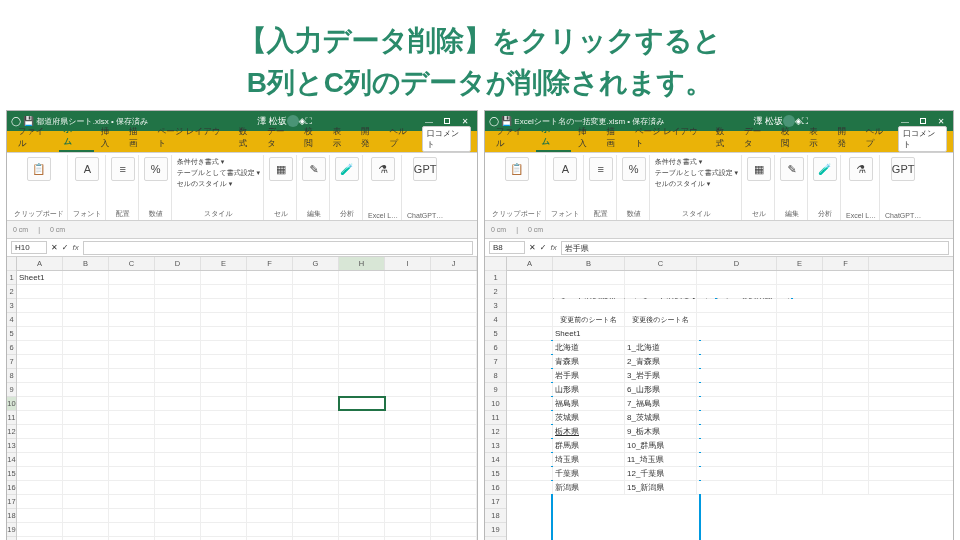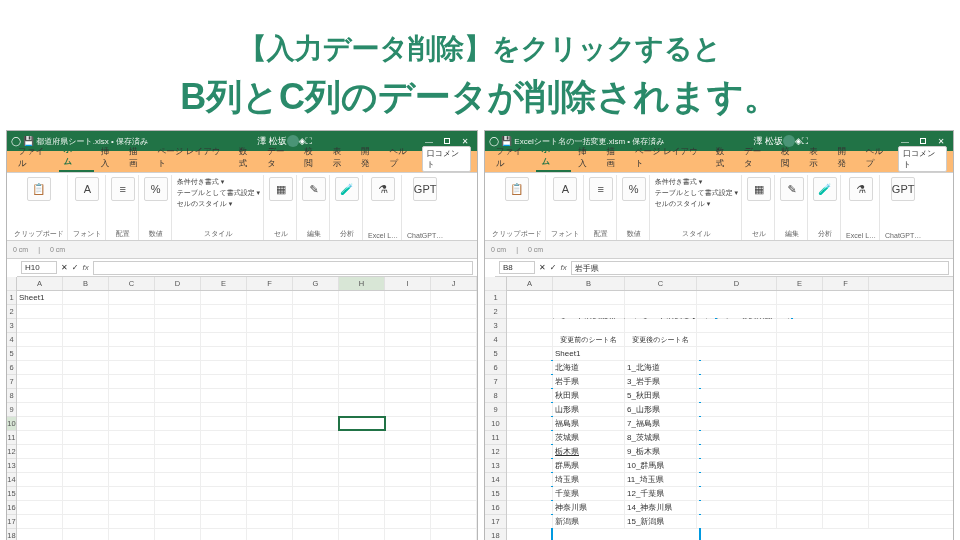--- a/index.html
+++ b/index.html
@@ -1,42 +1,42 @@
 <!DOCTYPE html>
 <html><head>
 <meta charset="utf-8">
 <style>
   * { box-sizing: border-box; margin: 0; padding: 0; }
   body { font-family: "Yu Gothic", "Meiryo", sans-serif; background: #fff; width: 960px; height: 540px; position: relative; }
-  .slide-title { text-align: center; color: #2a8a6a; font-weight: bold; padding-top: 28px; line-height: 1.5; }
+  .slide-title { text-align: center; color: #2a8a6a; font-weight: bold; padding-top: 20px; line-height: 1.5; }
   .slide-title .line1 { font-size: 28px; }
-  .slide-title .line2 { font-size: 36px; }
+  .slide-title .line2 { font-size: 28px; }
   .windows { display: flex; gap: 6px; padding: 6px 6px 0 6px; }
   .win { width: 472px; border: 1px solid #b7b7b7; background: #fff; font-size: 9px; color: #333; display: flex; flex-direction: column; }
   .titlebar { height: 20px; background: #217346; color: #fff; display: flex; align-items: center; padding: 0 4px; gap: 6px; }
   .titlebar .t-left { display: flex; align-items: center; gap: 2px; flex: 0 0 auto; }
   .titlebar .t-title { font-size: 8px; opacity: .9; }
   .titlebar .t-center { flex:1; text-align:center; display:flex; align-items:center; justify-content:center; }
   .avatar { width:12px; height:12px; border-radius:50%; background:#4a9476; display:inline-block; }
   .titlebar .t-right { display:flex; gap:2px; }
   .t-btn { width:16px; height:14px; display:inline-flex; align-items:center; justify-content:center; font-size:8px; color:#fff; }
   .sq { width:6px; height:6px; border:1px solid currentColor; display:inline-block; }
-  .tabs { height: 22px; background: #fdba74; border-bottom: 1px solid #d0d0d0; display:flex; align-items:flex-end; padding:0 6px; gap:2px; }
+  .tabs { height: 22px; background: #eab308; border-bottom: 1px solid #d0d0d0; display:flex; align-items:flex-end; padding:0 6px; gap:2px; }
   .tab { font-size:8.5px; padding:3px 5px 2px; color:#333; cursor:pointer; }
   .tab.active { color:#217346; border-bottom:2px solid #217346; font-weight:bold; }
   .comment-btn { margin-left:auto; font-size:8px; background:#fff; border:1px solid #ccc; padding:1px 4px; border-radius:2px; display:flex; align-items:center; gap:2px; }
   .ribbon { height: 68px; border-bottom: 1px solid #d0d0d0; display:flex; padding:2px 4px 0; gap:2px; font-size:7.5px; color:#444; }
   .rgroup { display:flex; flex-direction:column; align-items:center; justify-content:space-between; padding:2px 3px 1px; border-right:1px solid #e5e5e5; }
   .rgroup:last-child { border-right:none; }
   .rgroup .label { font-size:7px; color:#666; }
   .bigicon { width:24px; height:24px; border:1px solid #d8d8d8; border-radius:2px; display:flex; align-items:center; justify-content:center; font-size:11px; background:#fcfcfc; }
   .iconstack { display:flex; flex-direction:column; gap:1px; }
   .mini { font-size:7px; white-space:nowrap; display:flex; align-items:center; gap:2px; }
   .ruler { height: 18px; border-bottom: 1px solid #d0d0d0; background:#f3f3f3; display:flex; align-items:center; font-size:7px; color:#888; padding:0 6px; gap:10px; }
-  .fbar { height: 18px; border-bottom: 1px solid #d0d0d0; display:flex; align-items:center; gap:4px; padding:0 4px; font-size:8px;margin-left:10px; }
+  .fbar { height: 18px; border-bottom: 1px solid #d0d0d0; display:flex; align-items:center; gap:4px; padding:0 4px; font-size:8px; }
   .namebox { width:36px; border:1px solid #ccc; padding:1px 3px; background:#fff; }
   .fx { font-style:italic; color:#666; }
   .fxval { border:1px solid #ccc; flex:1; height:14px; padding:1px 3px; background:#fff; }
   .grid-wrap { flex:1; display:flex; overflow:hidden; position:relative; }
   .rowhdrs { width:22px; background:#f3f3f3; border-right:1px solid #ccc; }
   .rowhdr { height:14px; border-bottom:1px solid #e0e0e0; font-size:7.5px; color:#555; display:flex; align-items:center; justify-content:center; }
   .rowhdr.sel { background:#d8e6d6; }
   .colhdrs { height:14px; display:flex; background:#f3f3f3; border-bottom:1px solid #ccc; }
   .rightpane { flex:1; display:flex; flex-direction:column; }
   .colhdr { width:46px; border-right:1px solid #e0e0e0; font-size:7.5px; color:#555; display:flex; align-items:center; justify-content:center; }
@@ -612,36 +612,36 @@
             <div class="row">
               <div class="cell" style="width: 46px;"></div>
               <div class="cell" style="width: 72px;">北海道</div>
               <div class="cell" style="width: 72px;">1_北海道</div>
               <div class="cell" style="width: 80px;"></div>
               <div class="cell" style="width: 46px;"></div>
               <div class="cell" style="width: 46px;"></div>
             </div>
             <div class="row">
               <div class="cell" style="width: 46px;"></div>
+              <div class="cell" style="width: 72px;">青森県</div>
+              <div class="cell" style="width: 72px;">2_青森県</div>
+              <div class="cell" style="width: 80px;"></div>
+              <div class="cell" style="width: 46px;"></div>
+              <div class="cell" style="width: 46px;"></div>
+            </div>
+            <div class="row">
+              <div class="cell" style="width: 46px;"></div>
               <div class="cell" style="width: 72px;">岩手県</div>
               <div class="cell" style="width: 72px;">3_岩手県</div>
               <div class="cell" style="width: 80px;"></div>
               <div class="cell" style="width: 46px;"></div>
               <div class="cell" style="width: 46px;"></div>
             </div>
             <div class="row">
               <div class="cell" style="width: 46px;"></div>
-              <div class="cell" style="width: 72px;">秋田県</div>
-              <div class="cell" style="width: 72px;">5_秋田県</div>
-              <div class="cell" style="width: 80px;"></div>
-              <div class="cell" style="width: 46px;"></div>
-              <div class="cell" style="width: 46px;"></div>
-            </div>
-            <div class="row">
-              <div class="cell" style="width: 46px;"></div>
               <div class="cell" style="width: 72px;">山形県</div>
               <div class="cell" style="width: 72px;">6_山形県</div>
               <div class="cell" style="width: 80px;"></div>
               <div class="cell" style="width: 46px;"></div>
               <div class="cell" style="width: 46px;"></div>
             </div>
             <div class="row">
               <div class="cell" style="width: 46px;"></div>
               <div class="cell" style="width: 72px;">福島県</div>
               <div class="cell" style="width: 72px;">7_福島県</div>
@@ -684,28 +684,20 @@
             <div class="row">
               <div class="cell" style="width: 46px;"></div>
               <div class="cell" style="width: 72px;">千葉県</div>
               <div class="cell" style="width: 72px;">12_千葉県</div>
               <div class="cell" style="width: 80px;"></div>
               <div class="cell" style="width: 46px;"></div>
               <div class="cell" style="width: 46px;"></div>
             </div>
             <div class="row">
               <div class="cell" style="width: 46px;"></div>
-              <div class="cell" style="width: 72px;">神奈川県</div>
-              <div class="cell" style="width: 72px;">14_神奈川県</div>
-              <div class="cell" style="width: 80px;"></div>
-              <div class="cell" style="width: 46px;"></div>
-              <div class="cell" style="width: 46px;"></div>
-            </div>
-            <div class="row">
-              <div class="cell" style="width: 46px;"></div>
               <div class="cell" style="width: 72px;">新潟県</div>
               <div class="cell" style="width: 72px;">15_新潟県</div>
               <div class="cell" style="width: 80px;"></div>
               <div class="cell" style="width: 46px;"></div>
               <div class="cell" style="width: 46px;"></div>
             </div>
           </div>
       </div>
     </div>
 

